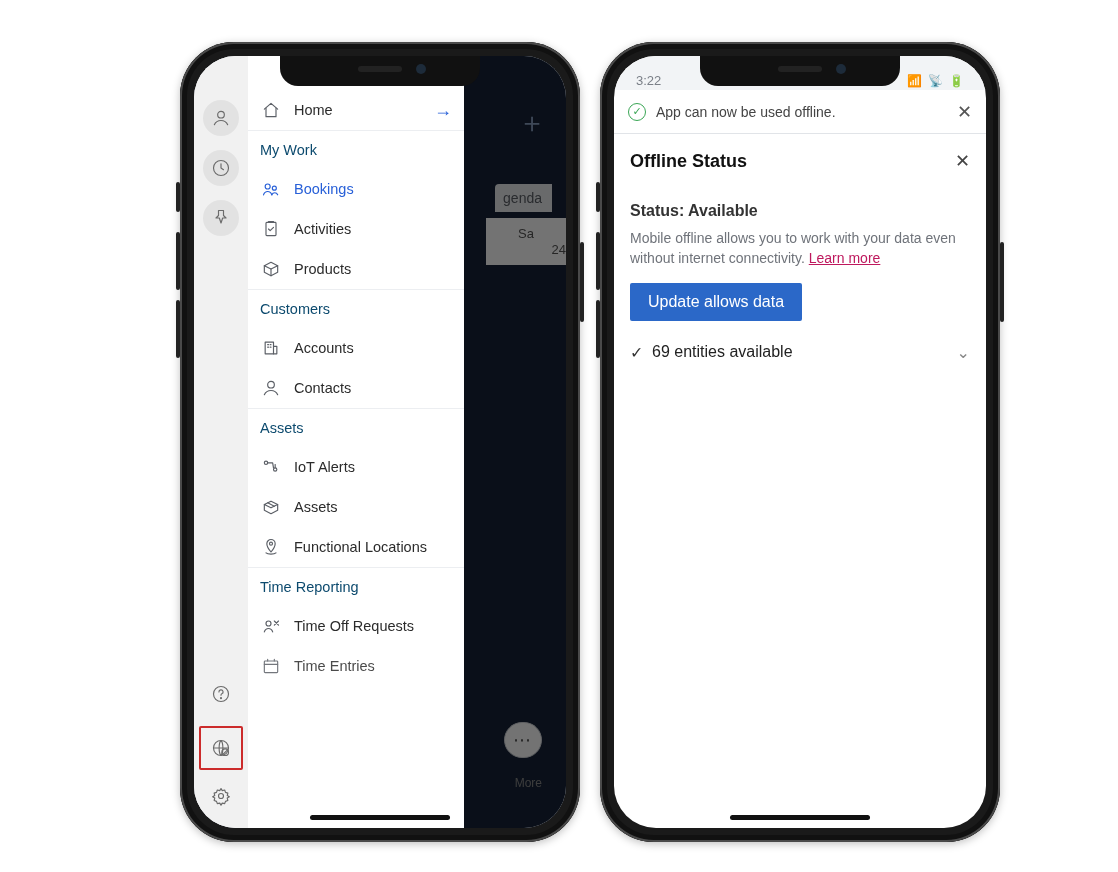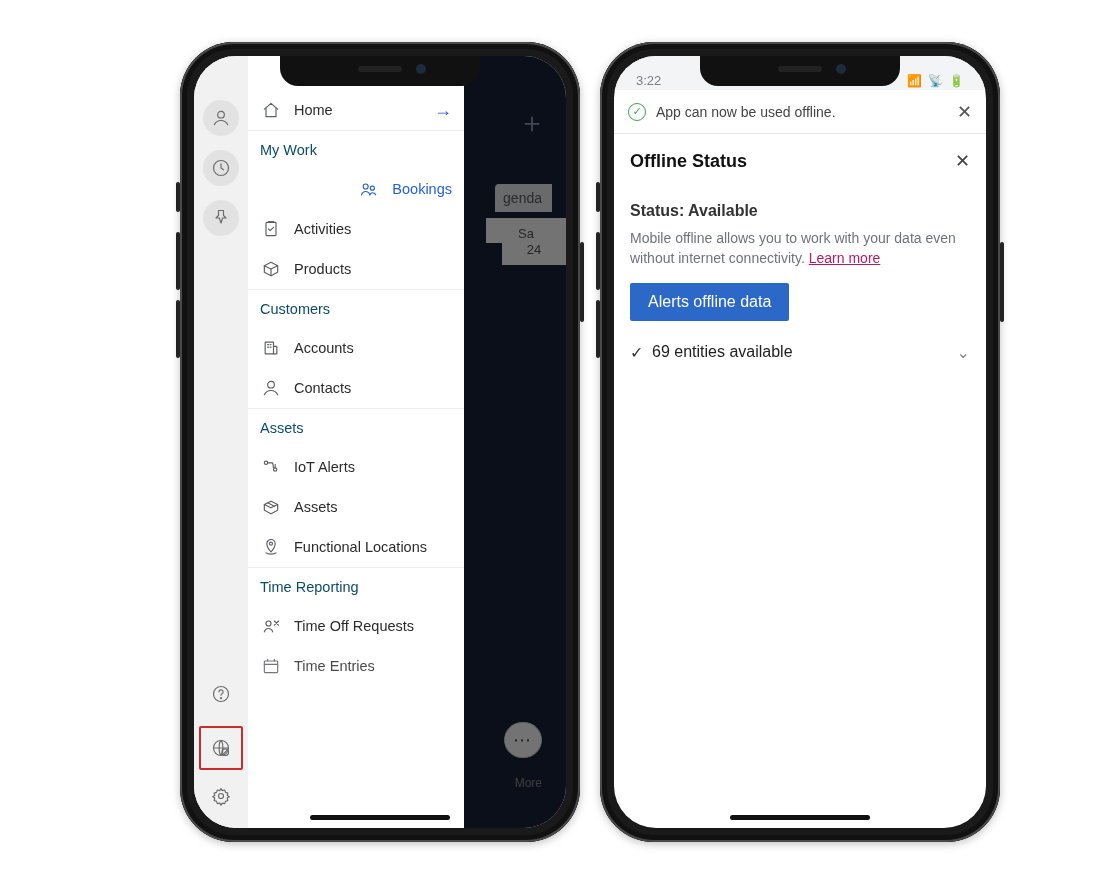--- a/index.html
+++ b/index.html
@@ -97,21 +97,21 @@
     border-top-left-radius:4px;
   }
   .bg-dark .day-head {
     position:absolute; top:162px; right:0;
     width:80px; text-align:center;
     background:#fff; color:#555; font-size:13px;
     padding:8px 0 2px;
   }
   .bg-dark .day-num {
     position:absolute; top:186px; right:0;
-    width:64px; text-align:center;
+    width:80px; text-align:right;
     background:#fff; color:#555; font-size:13px;
     padding:0 0 8px;
   }
   .bg-dark .chip {
     position:absolute; bottom:70px; right:24px;
     background:#fff; border:1px solid #d0d3d8;
     border-radius:20px; padding:6px 8px;
     font-size:18px; color:#555; letter-spacing:2px;
   }
   .bg-dark .more {
@@ -165,21 +165,21 @@
     min-height:40px;
     padding:0 12px;
     font-size:14.5px; color:#2b2b2b;
     cursor:pointer;
   }
   .menu .row .mi-icon {
     width:22px; height:22px;
     display:flex; align-items:center; justify-content:center;
     color:#5b5f66; margin-right:12px;
   }
-  .menu .row.active { color:#2860d8;justify-content:flex-end; }
+  .menu .row.active { color:#2860d8; }
   .menu .row.active .mi-icon { color:#2860d8; }
   .menu .row .arrow {
     margin-left:auto; color:#2860d8; font-size:18px;
   }
   .menu .section {
     font-size:14.5px; color:#0c4a6e;
     padding:11px 12px 11px 12px;
     border-top:1px solid #eceef1;
   }
 
@@ -472,21 +472,21 @@
         <div class="status-ln">
           <span>Status:</span>
           <span> </span>
           <span>Available</span>
         </div>
         <div class="desc">
           <span>Mobile offline allows you to work with your data even without internet connectivity.</span>
           <span> </span>
           <a>Learn more</a>
         </div>
-        <div class="btn-primary">Alerts offline data</div>
+        <div class="btn-primary">Update allows data</div>
 
         <div class="entity-row">
           <span class="chk">✓</span>
           <span>69 entities available</span>
           <span class="chev">⌄</span>
         </div>
       </div>
 
       <div class="home-bar"></div>
     </div>

